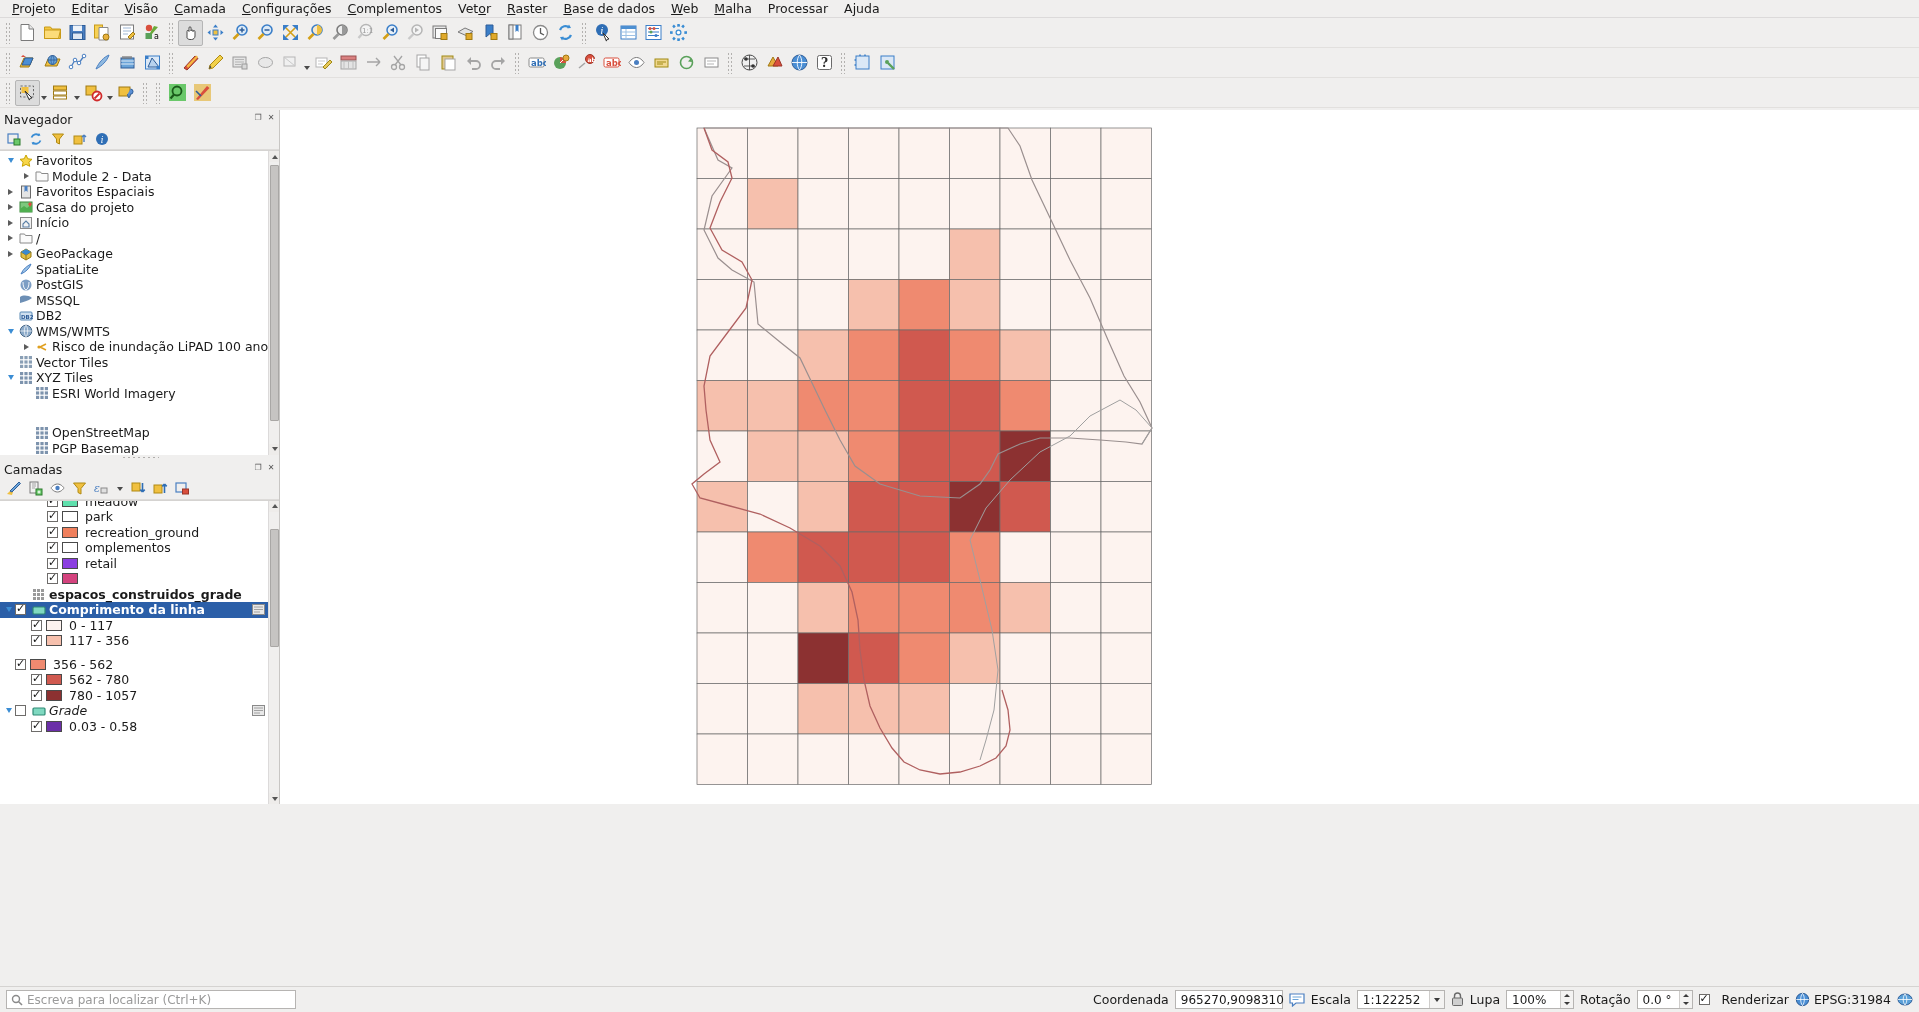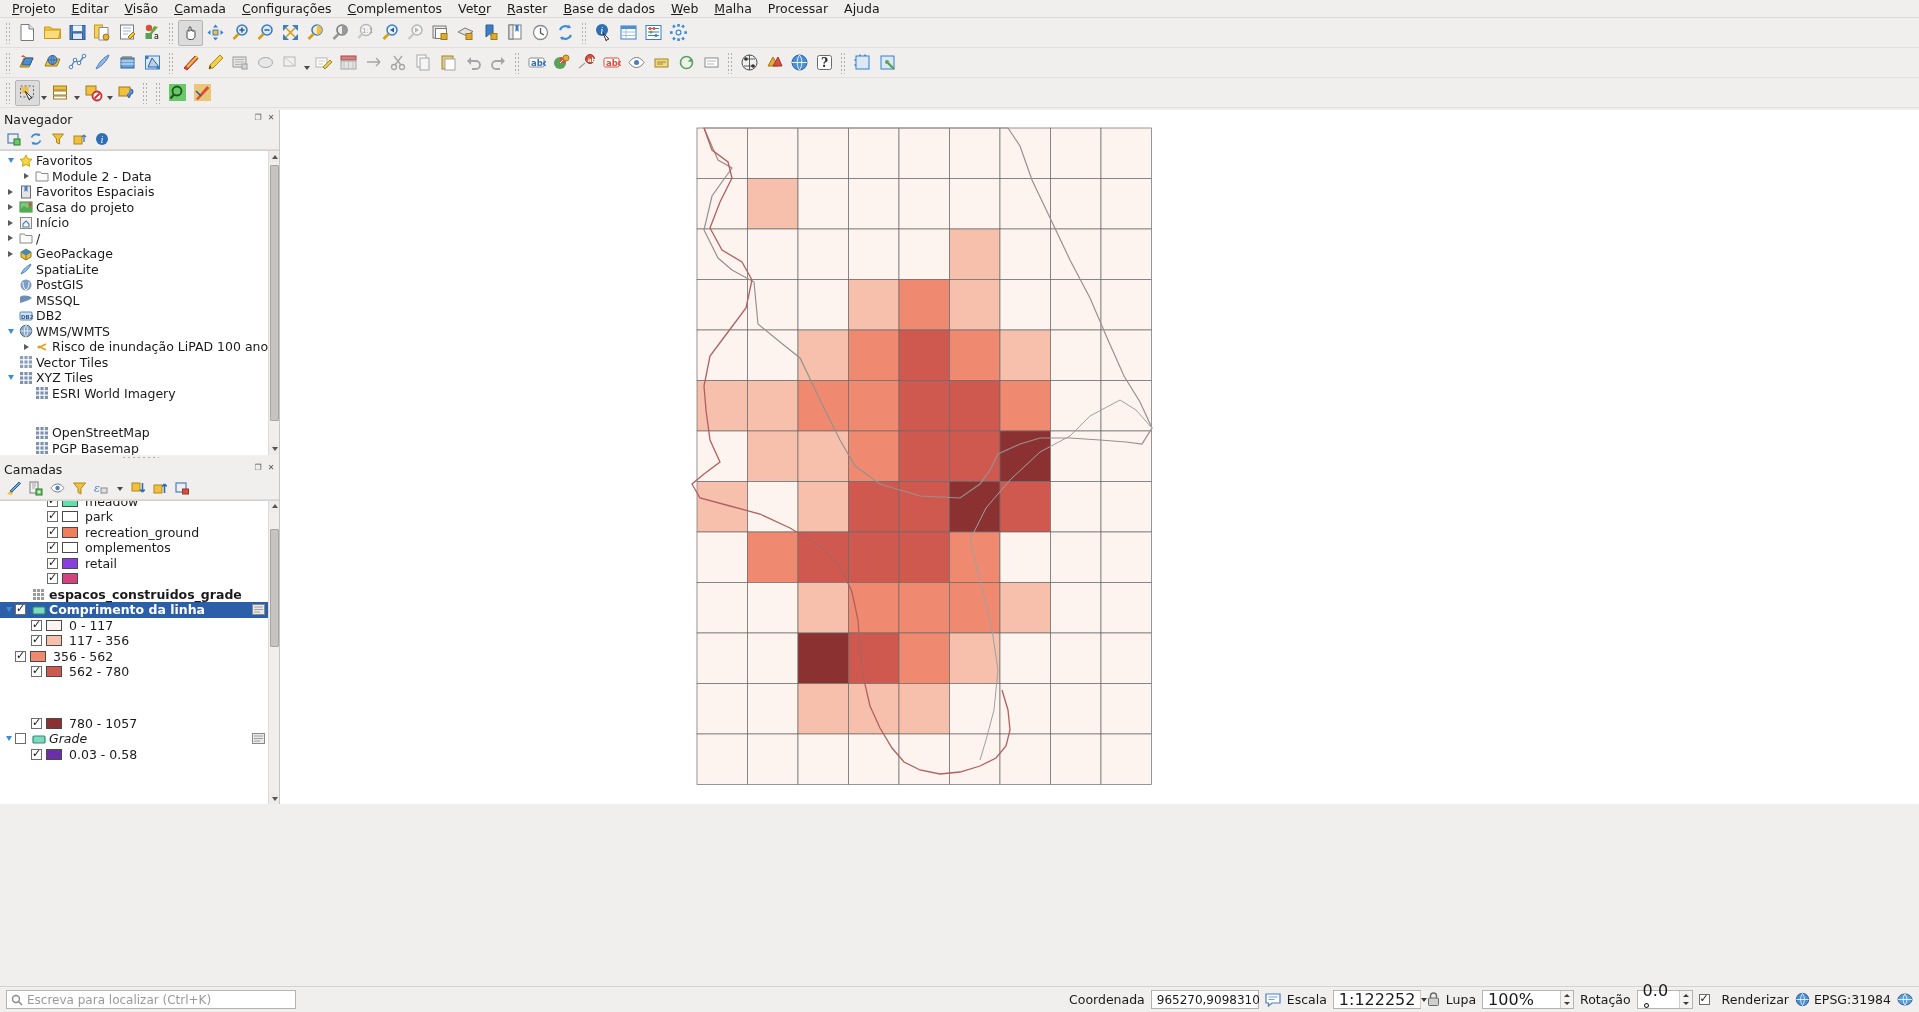--- a/index.html
+++ b/index.html
@@ -166,21 +166,21 @@
     border:1px solid #b6b4b2; display:flex; align-items:center;
     padding-left:4px; gap:4px; color:#9a9a9a; font-size:12px;
   }
   .sb-label { color:#1a1a1a; white-space:nowrap; }
   .sb-field {
     height:19px; background:#fff; border:1px solid #b6b4b2;
     display:flex; align-items:center; padding:0 5px; font-size:12px;
   }
   .sb-combo {
     height:19px; background:#fff; border:1px solid #b6b4b2;
-    display:flex; align-items:center; font-size:16px;
+    display:flex; align-items:center; font-size:12px;
   }
   .sb-combo .txt { padding:0 5px; }
   .sb-combo .dd {
     width:15px; height:17px; border-left:1px solid #cfcdcb;
     display:flex;align-items:center;justify-content:center;
     background:#f4f3f2;
   }
   .sb-combo .dd i {
     width:0;height:0;border-left:3.5px solid transparent;
     border-right:3.5px solid transparent;border-top:4px solid #3b3b3b;
@@ -1141,33 +1141,33 @@
             <span class="cb on"></span>
             <span class="swatch" style="background: rgb(253, 243, 239);"></span>
             <span class="lbl">0 - 117</span>
           </div>
           <div class="row" style="padding-left: 18px;">
             <span class="exp"></span>
             <span class="cb on"></span>
             <span class="swatch" style="background: rgb(246, 192, 173);"></span>
             <span class="lbl">117 - 356</span>
           </div>
-          <div class="row" style="">
+          <div class="row" style=" margin-top: 8px;">
             <span class="exp"></span>
             <span class="cb on"></span>
             <span class="swatch" style="background: rgb(239, 138, 112);"></span>
             <span class="lbl">356 - 562</span>
           </div>
           <div class="row" style="padding-left: 18px;">
             <span class="exp"></span>
             <span class="cb on"></span>
             <span class="swatch" style="background: rgb(208, 89, 79);"></span>
             <span class="lbl">562 - 780</span>
           </div>
-          <div class="row" style="padding-left: 18px; margin-top: 36px;">
+          <div class="row" style="padding-left: 18px;">
             <span class="exp"></span>
             <span class="cb on"></span>
             <span class="swatch" style="background: rgb(140, 49, 49);"></span>
             <span class="lbl">780 - 1057</span>
           </div>
           <div class="row" style="padding-left: 2px;">
             <span class="exp">
               <i class="d"></i>
             </span>
             <span class="cb"></span>
@@ -1361,21 +1361,21 @@
       </div>
   </div>
   <div style="display:flex;align-items:center;">
     <svg width="13" height="15" viewBox="0 0 13 15">
         <path d="M3.5 6V4a3 3 0 016 0v2" fill="none" stroke="#6a6a6a" stroke-width="1.4"></path>
         <rect x="1.5" y="6" width="10" height="7.5" rx="1" fill="#cfcfcf" stroke="#6a6a6a"></rect>
       </svg>
   </div>
 
   <span class="sb-label">Lupa</span>
-  <div class="sb-combo" style="width:92px">
+  <div class="sb-combo" style="width:68px">
     <span class="txt" style="flex:1">100%</span>
     <div class="spin">
         <div>
           <i class="u"></i>
         </div>
         <div>
           <i class="d"></i>
         </div>
       </div>
   </div>

